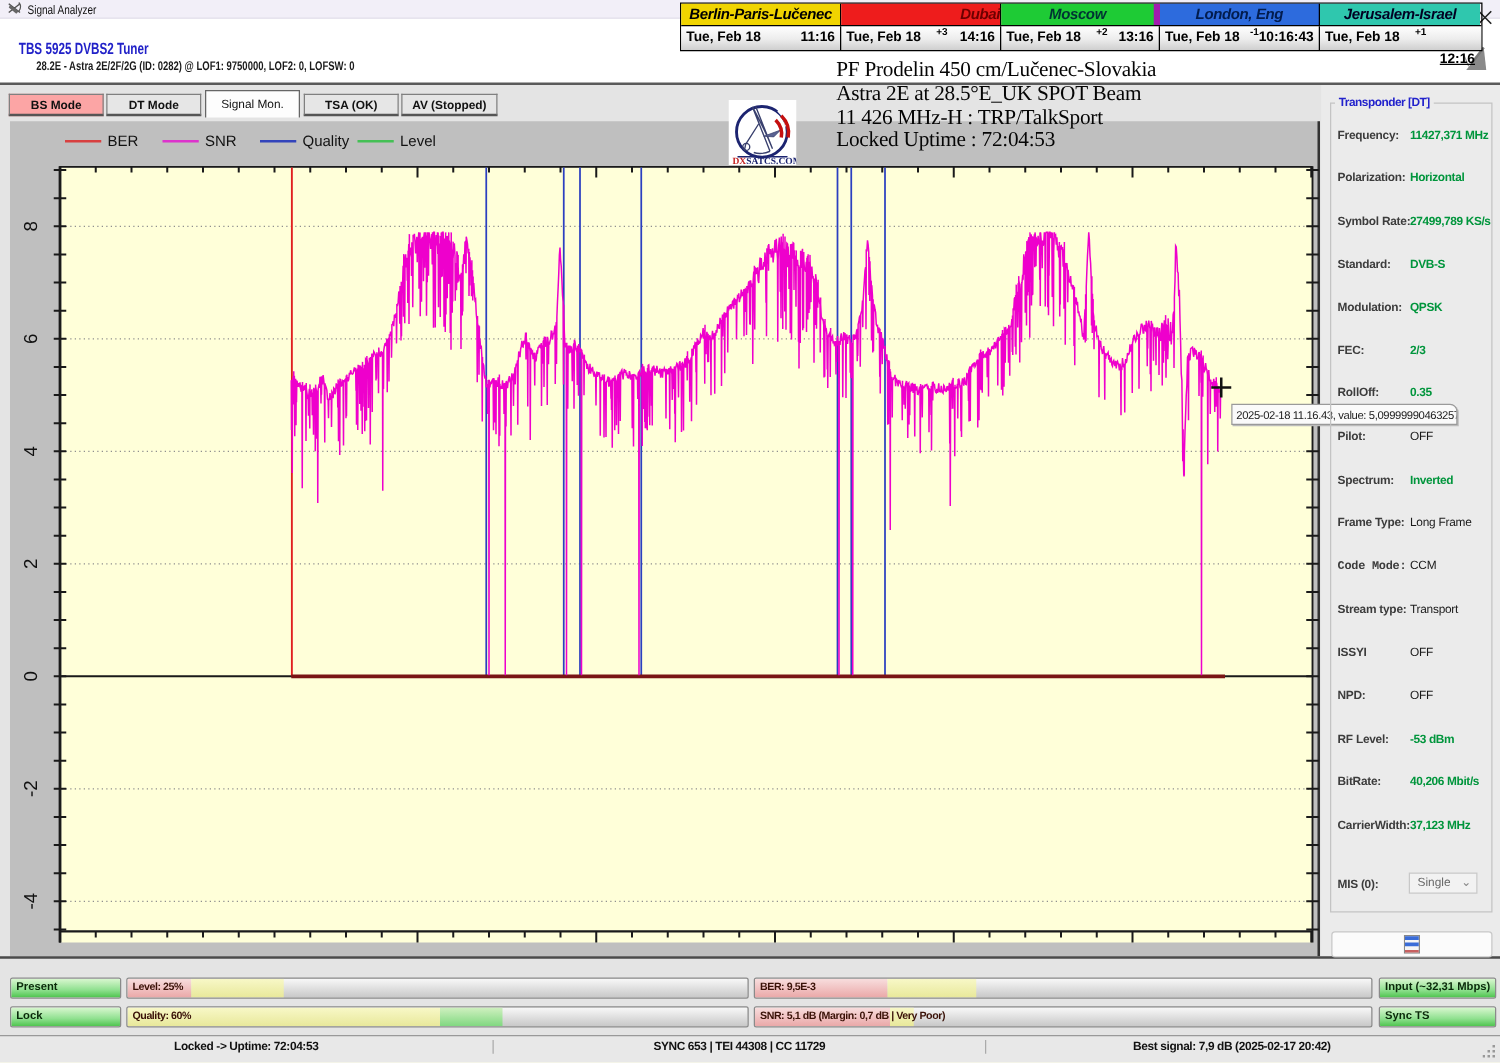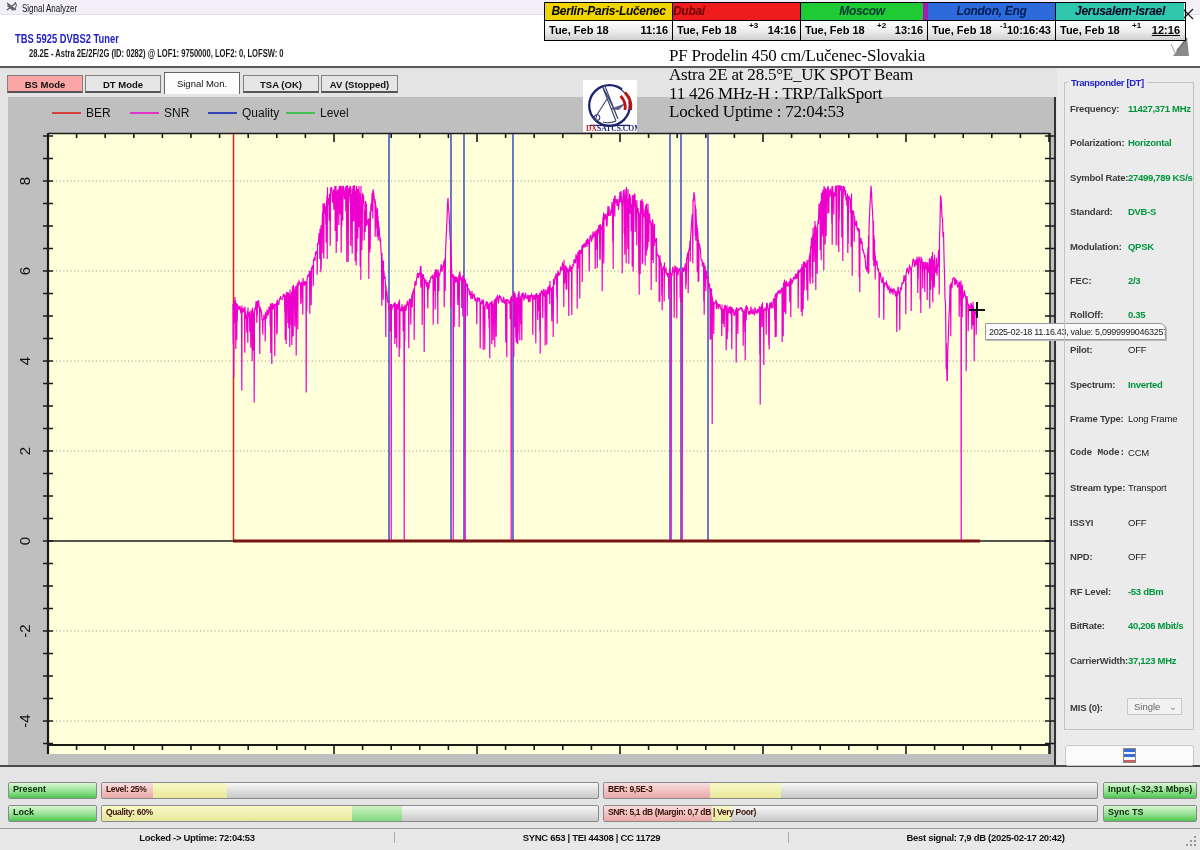--- a/index.html
+++ b/index.html
@@ -24,21 +24,21 @@
 <path d="M24,2 L14,15" stroke="#777" stroke-width="2"></path>
 <path d="M8,8 l4,9" stroke="#999" stroke-width="1"></path>
 </svg>
 
 <div class="abs" style="left:15px;top:31px;font-size:13px;font-weight:bold;color:#2121c8;transform:scaleX(0.72);transform-origin:left;white-space:nowrap;">TBS 5925 DVBS2 Tuner</div>
 <div class="abs" style="left:29px;top:48px;font-size:10px;font-weight:bold;color:#1a1a1a;transform:scaleX(0.759);transform-origin:left;white-space:nowrap;">28.2E - Astra 2E/2F/2G (ID: 0282) @ LOF1: 9750000, LOF2: 0, LOFSW: 0</div>
 
 <div class="abs" style="left:544px;top:2px;width:642px;height:39px;border:1px solid #000;">
  <div class="abs" style="left:0;top:0;width:640px;height:17px;display:flex;">
   <div style="width:128px;background:#f0d400;border-right:1px solid #000;text-align:center;font-size:12px;font-weight:bold;font-style:italic;letter-spacing:-0.3px;color:#000;line-height:17px;">Berlin-Paris-Lučenec</div>
-  <div style="width:128px;background:#ee1c1c;border-right:1px solid #000;text-align:left;font-size:12px;font-weight:bold;font-style:italic;letter-spacing:-0.3px;color:#6d0000;line-height:17px;">Dubai</div>
+  <div style="width:128px;background:#ee1c1c;border-right:1px solid #000;text-align:right;font-size:12px;font-weight:bold;font-style:italic;letter-spacing:-0.3px;color:#6d0000;line-height:17px;">Dubai</div>
   <div style="width:127px;background:#1ecb35;border-right:5px solid #a21caf;text-align:center;font-size:12px;font-weight:bold;font-style:italic;letter-spacing:-0.3px;color:#033;line-height:17px;">Moscow</div>
   <div style="width:128px;background:#2d6bdd;border-right:1px solid #000;text-align:center;font-size:12px;font-weight:bold;font-style:italic;letter-spacing:-0.3px;color:#021c4e;line-height:17px;">London, Eng</div>
   <div style="width:128px;background:#2fc7ae;text-align:center;font-size:12px;font-weight:bold;font-style:italic;letter-spacing:-0.3px;color:#002;line-height:17px;">Jerusalem-Israel</div>
  </div>
  <div class="abs" style="left:0;top:17px;width:640px;height:20px;display:flex;border-top:1px solid #000;background:linear-gradient(#ffffff,#ececec 55%,#cfcfcf);">
   <div style="width:128px;border-right:1px solid #000;position:relative;font-size:11px;font-weight:bold;color:#000;">
     <span style="position:absolute;left:4px;top:3px;">Tue, Feb 18</span>
         <span style="position:absolute;right:4px;top:3px;">11:16</span>
       </div>
   <div style="width:128px;border-right:1px solid #000;position:relative;font-size:11px;font-weight:bold;color:#000;">
@@ -52,21 +52,21 @@
         <span style="position:absolute;right:4px;top:3px;">13:16</span>
       </div>
   <div style="width:128px;border-right:1px solid #000;position:relative;font-size:11px;font-weight:bold;color:#000;">
     <span style="position:absolute;left:4px;top:3px;">Tue, Feb 18</span>
         <span style="position:absolute;left:72px;top:0px;font-size:8px;">-1</span>
         <span style="position:absolute;right:4px;top:3px;">10:16:43</span>
       </div>
   <div style="width:128px;position:relative;font-size:11px;font-weight:bold;color:#000;">
     <span style="position:absolute;left:4px;top:3px;">Tue, Feb 18</span>
         <span style="position:absolute;left:76px;top:0px;font-size:8px;">+1</span>
-        <span style="position:absolute;right:4px;top:3px;text-decoration:underline;">12:16</span>
+        <span style="position:absolute;right:4px;top:20px;text-decoration:underline;">12:16</span>
       </div>
  </div>
 </div>
 
 <div class="abs" style="left:0;top:66px;width:1200px;height:2px;background:#5a5a5a;"></div>
 <div class="abs" style="left:0;top:68px;width:1200px;height:782px;background:#e4e4e4;"></div>
 
 <div class="abs" style="left:1057px;top:68px;width:143px;height:697px;background:#ebebeb;"></div>
 
 <div class="abs" style="left:8px;top:97px;width:1048px;height:668px;background:#bfbfbf;border-right:2px solid #333;"></div>

